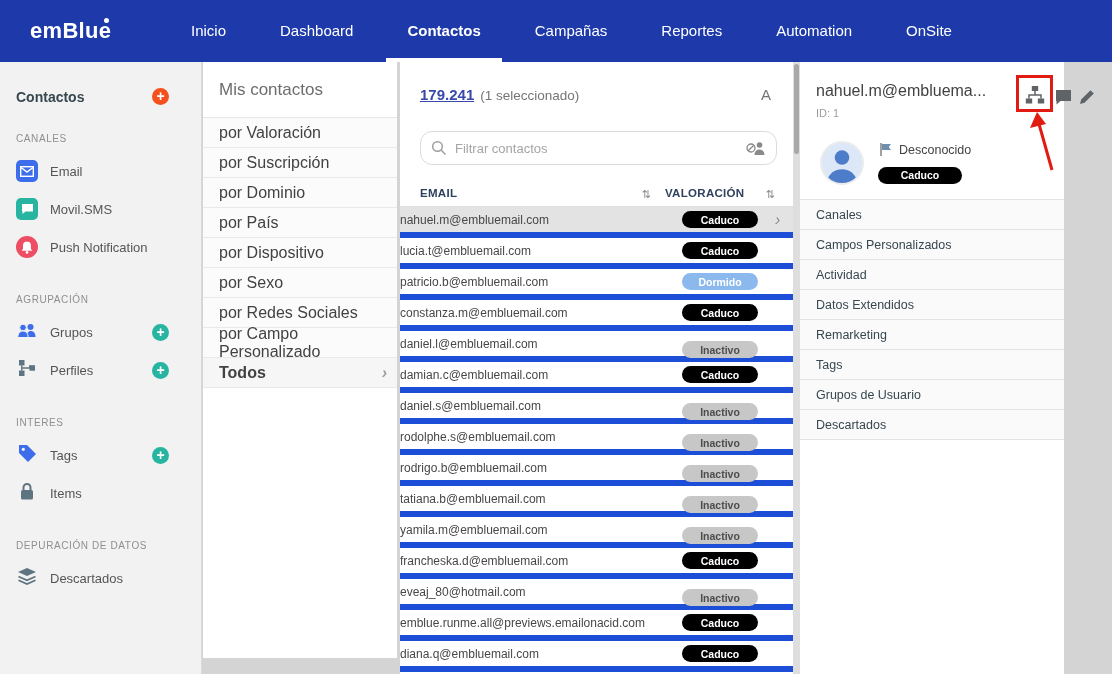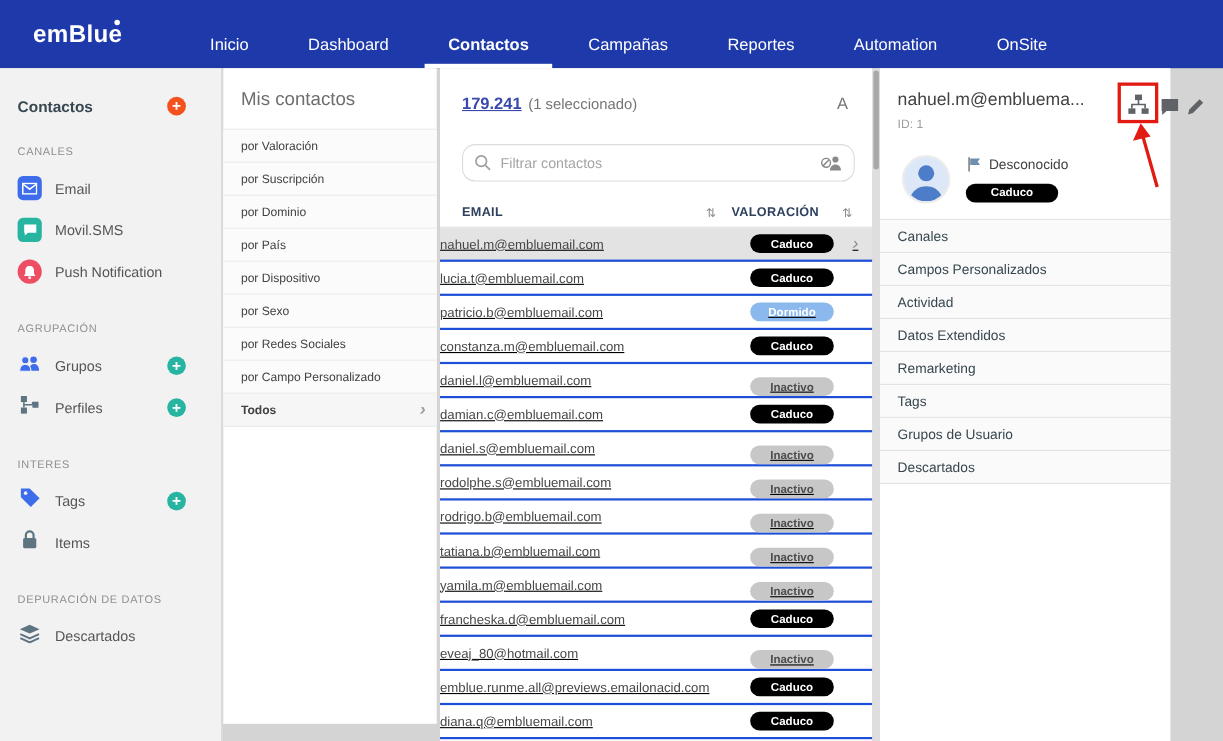--- a/index.html
+++ b/index.html
@@ -4,21 +4,21 @@
 <style>
   * { margin:0; padding:0; box-sizing:border-box; }
   body { font-family:"Liberation Sans", sans-serif; background:#d4d4d4; }
   .app { position:relative; width:1112px; height:674px; overflow:hidden; background:#d4d4d4; }
 
   
   .topnav { position:absolute; top:0; left:0; right:0; height:62px; background:#1e39a9; display:flex; align-items:center; }
   .brand { color:#fff; font-size:22px; font-weight:bold; letter-spacing:.3px; margin-left:30px; position:relative; width:110px; }
   .brand .dot { position:absolute; top:0; left:74px; width:5px; height:5px; border-radius:50%; background:#fff; }
   .nav-items { display:flex; margin-left:24px; }
-  .nav-item { color:#fff; font-size:15px; height:62px; line-height:62px; padding:10px 27px; position:relative; cursor:pointer; white-space:nowrap; }
+  .nav-item { color:#fff; font-size:15px; height:62px; line-height:62px; padding:0 27px; position:relative; cursor:pointer; white-space:nowrap; }
   .nav-item.active { font-weight:bold; }
   .nav-item.active::after { content:""; position:absolute; left:6px; right:6px; bottom:0; height:4px; background:#fff; }
 
   
   .sidebar { position:absolute; top:62px; left:0; width:202px; bottom:0; background:#f2f2f2; border-right:1px solid #d9d9d9; }
   .sb-title { display:flex; align-items:center; justify-content:space-between; padding:26px 32px 0 16px; }
   .sb-title .text { font-size:14px; font-weight:bold; color:#37474f; }
   .sb-label { margin:28px 16px 8px; font-size:10px; color:#8f8f8f; letter-spacing:.6px; }
   .sb-item { display:flex; align-items:center; height:38px; padding:0 32px 0 16px; cursor:pointer; }
   .sb-item .ic { width:22px; height:22px; margin-right:12px; flex:none; display:flex; align-items:center; justify-content:center; }
@@ -28,42 +28,42 @@
   .tile.teal { background:#27b5a2; }
   .circ.red { width:22px; height:22px; border-radius:50%; background:#ee4e63; display:flex; align-items:center; justify-content:center; }
   .plus { width:17px; height:17px; border-radius:50%; color:#fff; text-align:center; flex:none; cursor:pointer; }
   .plus::before { content:"+"; font-size:14px; font-weight:bold; line-height:17px; display:block; }
   .plus.red { background:#f4511e; }
   .plus.teal { background:#27b5a2; }
 
   
   .filters { position:absolute; top:62px; left:203px; width:194px; bottom:16px; background:#fff; }
   .filters-header { height:56px; border-bottom:1px solid #e6e6e6; display:flex; align-items:center; padding-left:16px; font-size:17px; color:#6d6d6d; }
-  .filter-item { height:30px; display:flex; align-items:center; padding:0 10px 0 16px; font-size:11px; color:#424242; background:#fbfbfb; border-bottom:1px solid #e9e9e9; cursor:pointer; }
+  .filter-item { height:30px; display:flex; align-items:center; padding:0 10px 0 16px; font-size:16px; color:#424242; background:#fbfbfb; border-bottom:1px solid #e9e9e9; cursor:pointer; }
   .filter-item.active { font-weight:bold; background:#f6f6f6; }
   .fchev { margin-left:auto; color:#9e9e9e; font-size:16px; line-height:1; visibility:hidden; }
   .fchev::before { content:"›"; }
   .filter-item.active .fchev { visibility:visible; }
 
   
   .contacts { position:absolute; top:62px; left:400px; width:393px; bottom:0; background:#fff; }
   .contacts-header { display:flex; align-items:baseline; padding:24px 22px 6px 20px; }
   .count-link { color:#3949ab; font-size:15px; font-weight:bold; text-decoration:underline; cursor:pointer; }
   .selected-note { color:#757575; font-size:13.5px; margin-left:6px; }
   .sort-letter { margin-left:auto; color:#757575; font-size:15px; cursor:pointer; }
   .searchbar { margin:22px 16px 14px 20px; height:34px; border:1px solid #dcdcdc; border-radius:12px; background:#fff; display:flex; align-items:center; padding:0 10px; }
   .searchbar input { border:none; outline:none; flex:1; font-size:13px; color:#424242; margin-left:8px; font-family:inherit; background:transparent; }
   .searchbar input::placeholder { color:#a5a5a5; }
   .table-head { display:flex; align-items:center; height:28px; padding-left:20px; border-bottom:1px solid #e0e0e0; }
   .table-head em { font-style:normal; font-size:11.5px; font-weight:bold; color:#2f415e; letter-spacing:.3px; }
   .th-email { flex:1; display:flex; align-items:center; justify-content:space-between; padding-right:14px; cursor:pointer; }
   .th-val { width:110px; display:flex; align-items:center; justify-content:space-between; cursor:pointer; }
   .th-sp { width:18px; }
   .sorter::before { content:"⇅"; font-size:11px; color:#8a8a8a; font-style:normal; }
-  .row { display:flex; align-items:center; height:31px; border-bottom:2px solid #1d4ed8; cursor:pointer;text-decoration:underline; }
+  .row { display:flex; align-items:center; height:31px; border-bottom:6px solid #1d4ed8; cursor:pointer; }
   .row.selected { background:#e3e3e3; }
   .row .email { flex:1; font-size:12px; color:#474747; white-space:nowrap; overflow:hidden; text-overflow:ellipsis; padding-right:6px; }
   .row .status { width:110px; display:flex; justify-content:center; flex:none; }
   .rchev { width:18px; color:#8a8a8a; font-size:16px; line-height:1; visibility:hidden; flex:none; }
   .rchev::before { content:"›"; }
   .row.selected .rchev { visibility:visible; }
   .badge { min-width:76px; height:17px; border-radius:9px; font-size:10.5px; font-weight:bold; color:#fff; display:inline-flex; align-items:center; justify-content:center; padding:0 10px; }
   .badge[data-variant="caduco"]  { background:#000000; }
   .badge[data-variant="dormido"] { background:#8bb9ee; }
   .badge[data-variant="inactivo"]{ background:#c7c7c7; color:#4d4d4d;margin-top:12px; }

